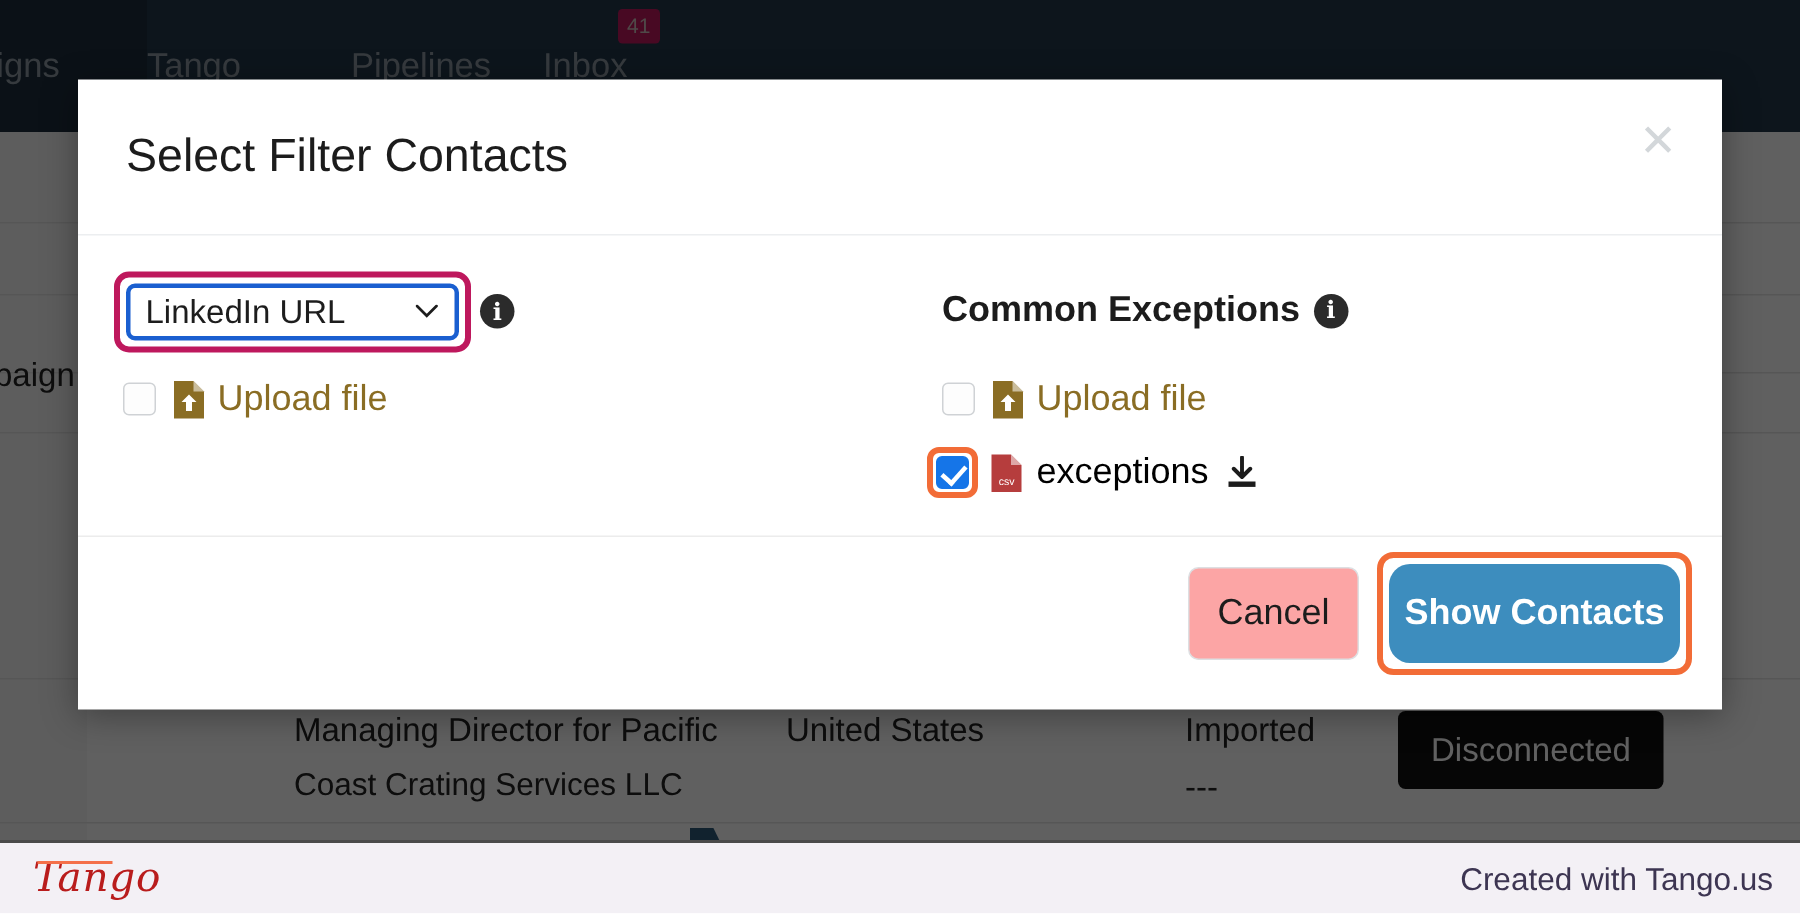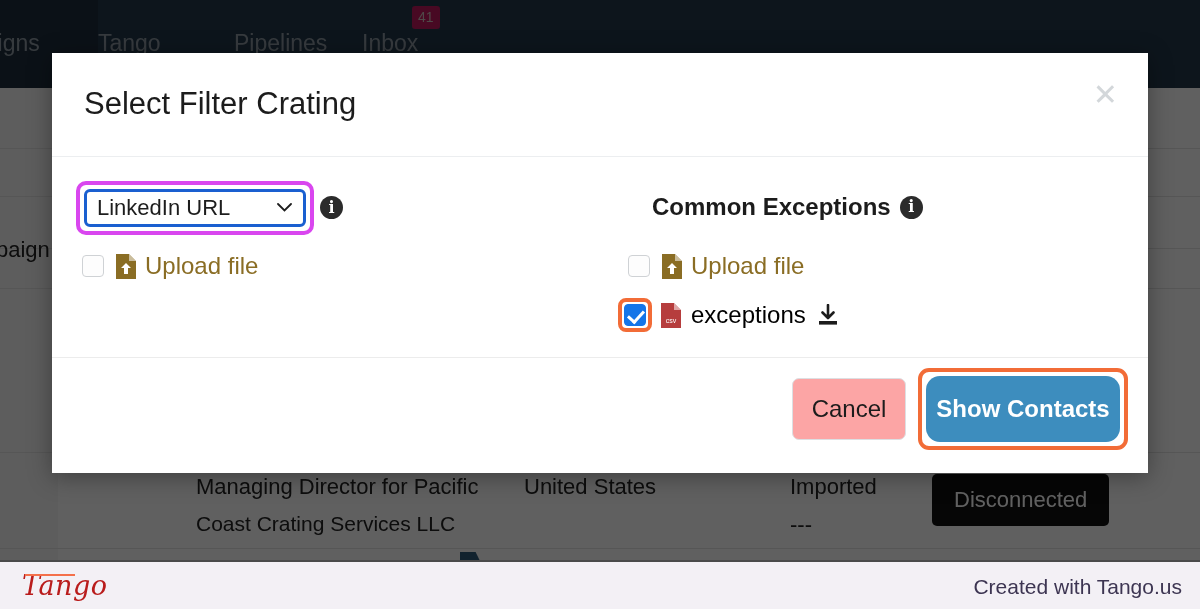--- a/index.html
+++ b/index.html
@@ -118,21 +118,21 @@
     border-bottom: 1px solid #ececec;
   }
   .modal-footer {
     position: relative;
     height: 114px;
   }
 
   
   .select-wrap {
     position: absolute; left: 24px; top: 24px;
-    border: 4px solid #d946ef;
+    border: 4px solid #be185d;
     border-radius: 10px;
     padding: 4px;
   }
   .select-box {
     position: relative;
     width: 222px; height: 38px;
     border: 3px solid #1a5fd0;
     border-radius: 6px;
     background: #ffffff;
     display: flex; align-items: center;
@@ -218,21 +218,20 @@
     width: 22px; height: 22px;
     margin-left: 11px;
     flex: none;
   }
 
   .section-heading {
     position: absolute;
     font-size: 24px; font-weight: bold; color: #1c1c1c;
     display: flex; align-items: center; gap: 9px;
     white-space: nowrap;
-    margin-left: 24px;
   }
 
   
   .btn {
     position: absolute;
     font-size: 24px;
     border-radius: 7px;
     display: flex; align-items: center; justify-content: center;
     cursor: pointer;
     white-space: nowrap;
@@ -334,21 +333,21 @@
         </div>
       </div>
     </div>
   </div>
 
   <div class="dim-overlay"></div>
 
   <div class="modal">
 
     <div class="modal-header">
-      <div class="modal-title">Select Filter Crating</div>
+      <div class="modal-title">Select Filter Contacts</div>
       <div class="modal-close">✕</div>
     </div>
 
     <div class="modal-body">
 
       <div class="select-wrap">
         <div class="select-box">
           <span class="select-value">LinkedIn URL</span>
           <span class="select-caret">
             <svg viewBox="0 0 15 9" width="15" height="9">

